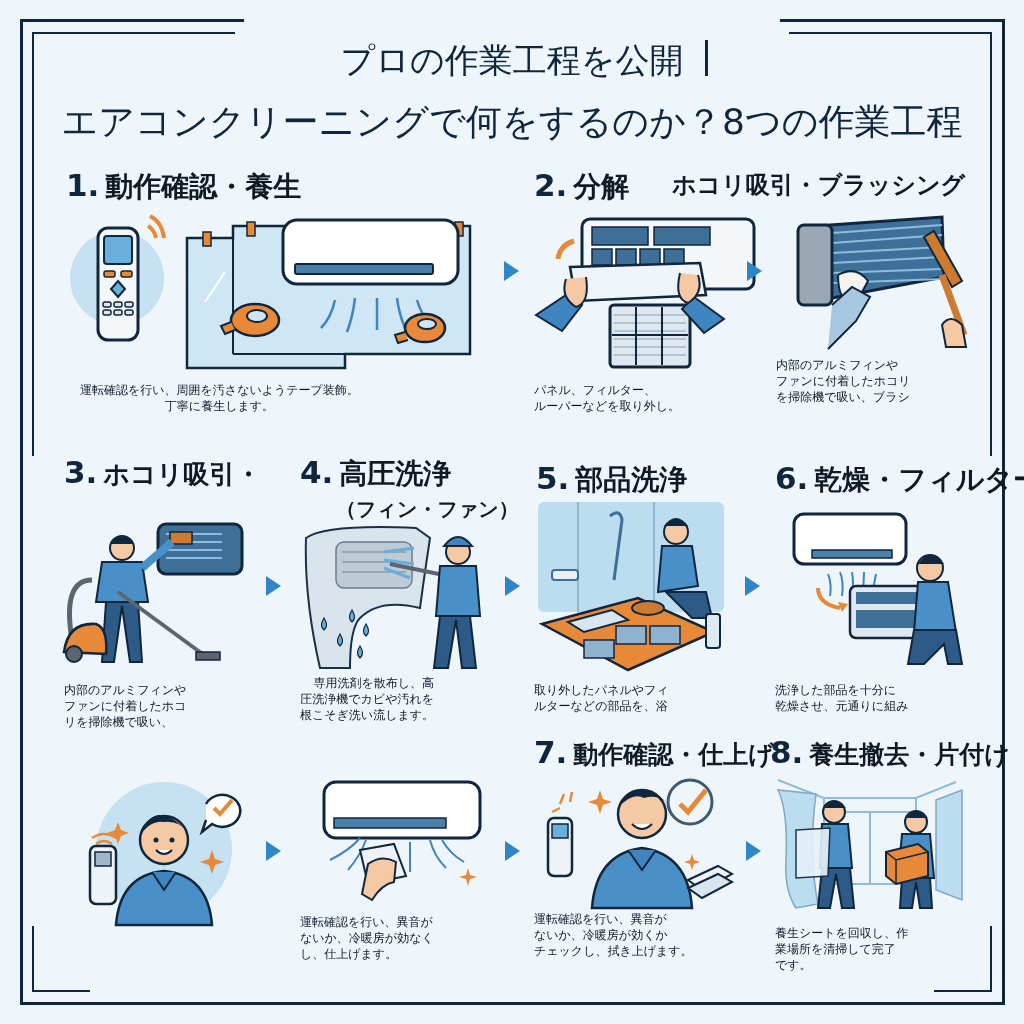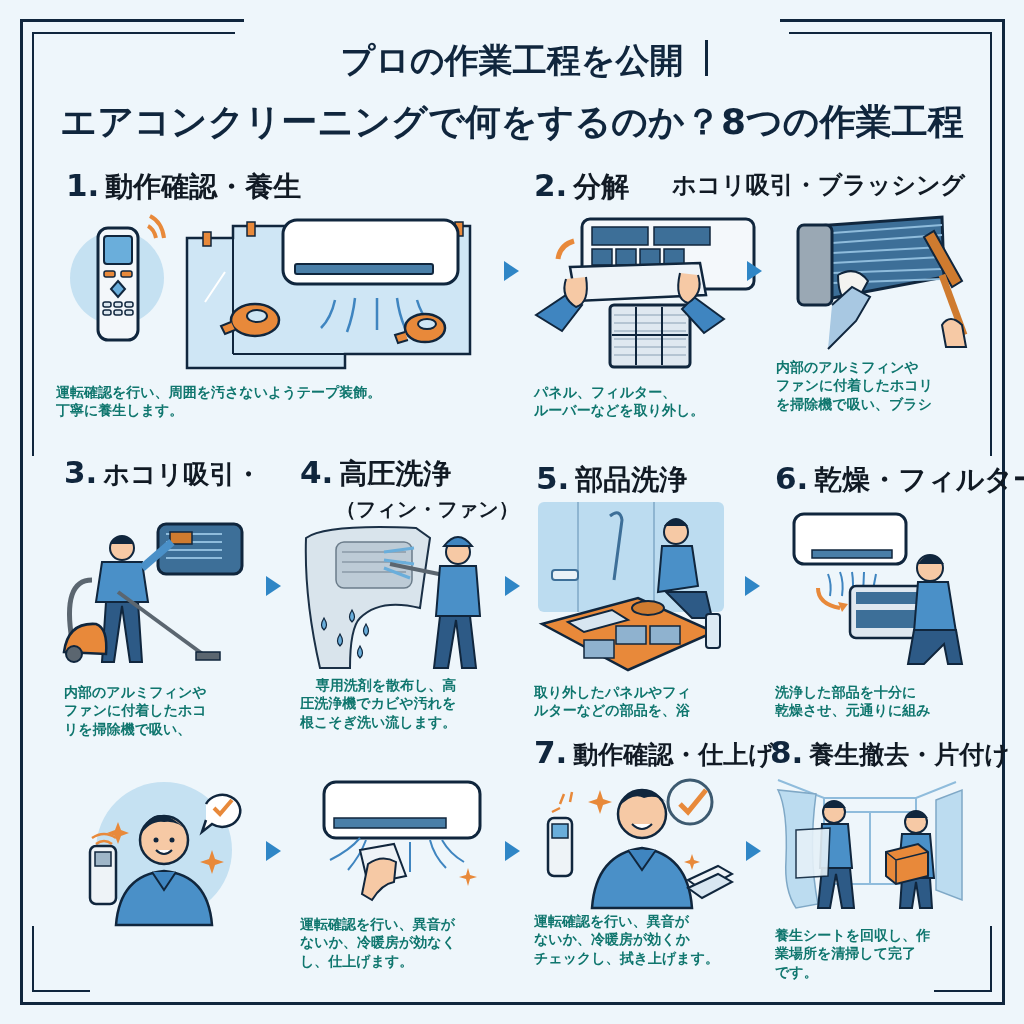--- a/index.html
+++ b/index.html
@@ -1,26 +1,26 @@
 <!DOCTYPE html>
 <html><head>
 <meta charset="utf-8">
 <style>
   html,body{margin:0;padding:0;}
   body{width:1024px;height:1024px;background:#eef6fb;position:relative;overflow:hidden;
        font-family:"DejaVu Sans","Liberation Sans",sans-serif;color:#111a24;}
   .line{position:absolute;background:#10263d;}
-  .title{position:absolute;left:0;width:1024px;text-align:center;font-weight:bold;color:#10263d;letter-spacing:0px;}
+  .title{position:absolute;left:0;width:1024px;text-align:center;font-weight:normal;color:#10263d;letter-spacing:0px;}
   .t1{top:38px;font-size:34px;}
   .t2{top:98px;font-size:36px;}
   .sep{position:absolute;left:705px;top:40px;width:3px;height:36px;background:#10263d;}
   .head{position:absolute;font-weight:bold;font-size:28px;color:#111a24;white-space:nowrap;line-height:1.15;}
   .head .num{color:#10263d;font-size:31px;margin-right:6px;}
   .sub{font-size:20px;font-weight:bold;}
-  .desc{position:absolute;font-size:14px;font-weight:bold;line-height:1.32;color:#0f766e;white-space:pre-line;}
+  .desc{position:absolute;font-size:12px;font-weight:normal;line-height:1.32;color:#0f172a;white-space:pre-line;}
   .arrow{position:absolute;width:0;height:0;border-top:10px solid transparent;border-bottom:10px solid transparent;border-left:15px solid #2f86c6;}
   svg{position:absolute;overflow:visible;}
 </style>
 </head>
 <body>
 
 <div class="line" style="left:20px;top:19px;width:224px;height:3px;"></div>
 <div class="line" style="left:33px;top:32px;width:202px;height:2px;"></div>
 <div class="line" style="left:780px;top:19px;width:224px;height:3px;"></div>
 <div class="line" style="left:789px;top:32px;width:203px;height:2px;"></div>
@@ -74,21 +74,21 @@
     <ellipse cx="70" cy="108" rx="24" ry="16" fill="#e8893a" stroke="#10263d" stroke-width="2.5"></ellipse>
     <ellipse cx="72" cy="104" rx="10" ry="6" fill="#cfe6f5" stroke="#10263d" stroke-width="2"></ellipse>
     <path d="M46 110 l-10 4 l4 8 l10 -4" fill="#e8893a" stroke="#10263d" stroke-width="2"></path>
   </g>
   <g>
     <ellipse cx="240" cy="116" rx="20" ry="14" fill="#e8893a" stroke="#10263d" stroke-width="2.5"></ellipse>
     <ellipse cx="242" cy="112" rx="9" ry="5" fill="#cfe6f5" stroke="#10263d" stroke-width="2"></ellipse>
     <path d="M220 120 l-10 3 l3 8 l10 -3" fill="#e8893a" stroke="#10263d" stroke-width="2"></path>
   </g>
 </svg>
-<div class="desc" style="left:56px;top:383px;">運転確認を行い、周囲を汚さないようテープ装飾。
+<div class="desc" style="left:80px;top:383px;text-align:center;">運転確認を行い、周囲を汚さないようテープ装飾。
 丁寧に養生します。</div>
 
 <div class="arrow" style="left:504px;top:261px;"></div>
 
 <div class="head" style="left:534px;top:168px;">
   <span class="num">2.</span><span>分解</span>
 </div>
 <svg style="left:530px;top:215px" width="200" height="155" viewBox="0 0 200 155">
   <rect x="52" y="4" width="172" height="70" rx="8" fill="#f4f8fb" stroke="#10263d" stroke-width="3"></rect>
   <g fill="#3d6f98" stroke="#10263d" stroke-width="1.5">

